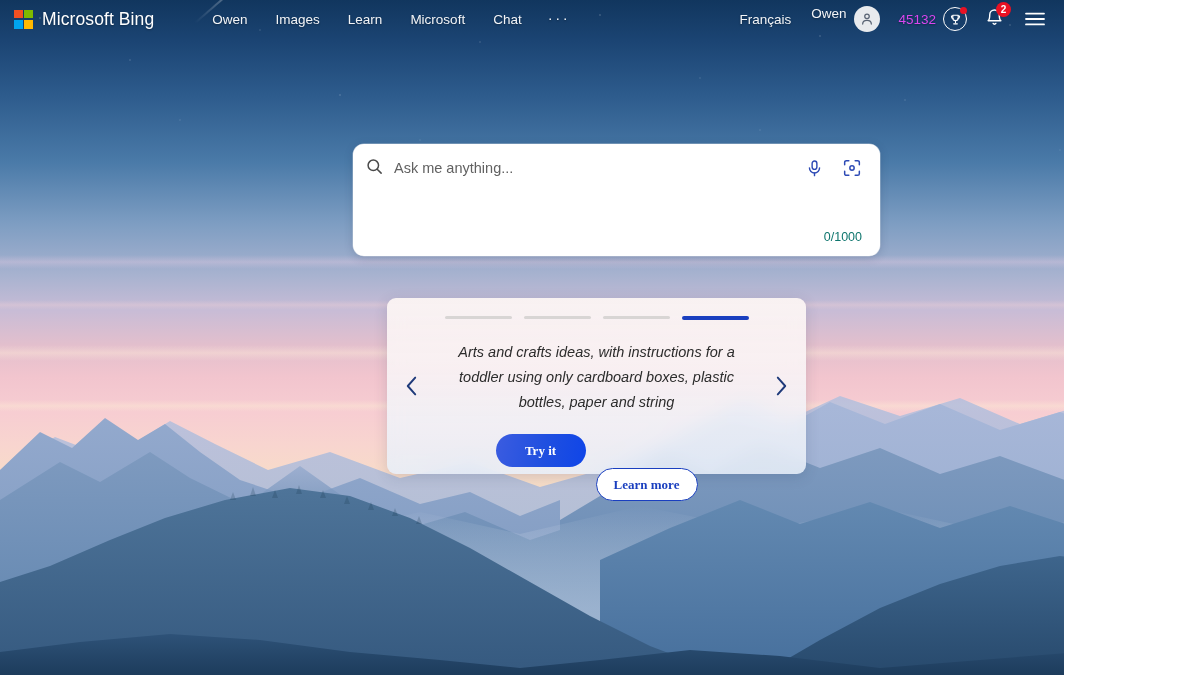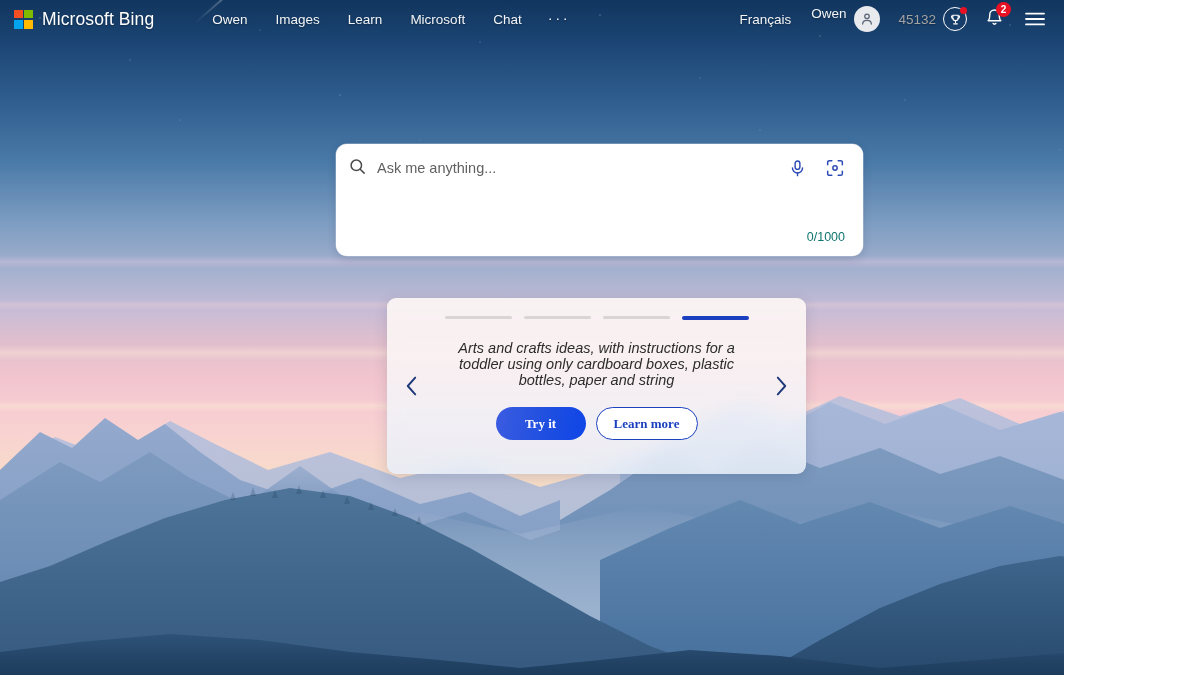--- a/index.html
+++ b/index.html
@@ -106,42 +106,42 @@
     color:#f2f4f7; font-size:13.5px; text-decoration:none;
     padding:6px 10px; text-shadow:0 1px 2px rgba(0,0,0,.35);
   }
   .acct { display:flex; align-items:flex-start; gap:8px; padding:2px 8px 2px 10px; }
   .acct-name { color:#f2f4f7; font-size:13.5px; text-shadow:0 1px 2px rgba(0,0,0,.35); }
   .avatar {
     width:26px; height:26px; border-radius:50%;
     background:#e8eaed; display:flex; align-items:center; justify-content:center;
   }
   .rewards { display:flex; align-items:center; gap:7px; padding:2px 6px 2px 10px; position:relative; }
-  .pts { color:#a3a3a3; font-size:13.5px; text-shadow:0 1px 2px rgba(0,0,0,.35); }
+  .pts { color:#d946ef; font-size:13.5px; text-shadow:0 1px 2px rgba(0,0,0,.35); }
   .trophy-ring {
     width:24px; height:24px; border-radius:50%;
     border:1.6px solid #fff; display:flex; align-items:center; justify-content:center;
     position:relative;
   }
   .red-dot {
     position:absolute; right:-1px; top:-1px; width:7px; height:7px;
     border-radius:50%; background:#e81123;
   }
   .bell-wrap { position:relative; padding:4px 10px 4px 12px; }
   .badge {
     position:absolute; right:3px; top:-2px;
     min-width:15px; height:15px; padding:0 3px;
     border-radius:8px; background:#e81123; color:#fff;
     font-size:10px; line-height:15px; text-align:center; font-weight:600;
   }
   .hamb { padding:4px 4px 4px 10px; display:flex; align-items:center; }
 
   
   .searchbox {
-    position:absolute; left:336px; top:144px;
+    position:absolute; left:353px; top:144px;
     width:527px; height:112px;
     background:#fff; border-radius:11px;
     box-shadow:0 2px 10px rgba(30,45,80,.20), 0 0 0 .5px rgba(255,255,255,.55);
     z-index:30;
   }
   .sb-row { display:flex; align-items:center; height:48px; padding:0 14px 0 12px; }
   .sb-input {
     flex:1; border:none; outline:none; background:transparent;
     font-family:"Liberation Sans", sans-serif;
     font-size:14.5px; color:#2b2b2b; padding-left:10px;
@@ -167,36 +167,37 @@
     backdrop-filter:blur(8px);
     box-shadow:0 3px 14px rgba(40,55,90,.16);
     z-index:30;
     display:flex; flex-direction:column; align-items:center;
   }
   .dots { display:flex; gap:12px; margin-top:18px; }
   .dot { width:67px; height:3px; border-radius:2px; background:#d8d5d4; }
   .dot.active { background:#1a3fbf; height:4px; }
   .card-text {
     margin-top:20px; width:318px; text-align:center;
-    font-style:italic; font-size:14.5px; line-height:16px;
+    font-style:italic; font-size:14.5px; line-height:25px;
     color:#2c2c2c;
   }
   .btns { display:flex; gap:10px; margin-top:19px; }
   .btn {
     height:33px; border-radius:17px; font-size:13px; font-weight:700;
     cursor:pointer; display:flex; align-items:center; justify-content:center;
     font-family:Liberation Serif, serif;
   }
   .btn-primary {
     width:90px; border:none; color:#fff;
     background:linear-gradient(100deg, #3b5ce0 0%, #1f4fe0 55%, #0f45e8 100%);
   }
   .btn-secondary {
     width:102px; background:#fff; color:#1a3fbf;
     border:1.3px solid #1a3fbf;
+    margin-top:34px;
   }
   .arrow {
     position:absolute; top:50%; transform:translateY(-50%);
     background:none; border:none; cursor:pointer; padding:6px;
     display:flex; align-items:center; justify-content:center;
   }
   .arrow.left { left:12px; }
   .arrow.right { right:12px; }
 </style>
 </head>

